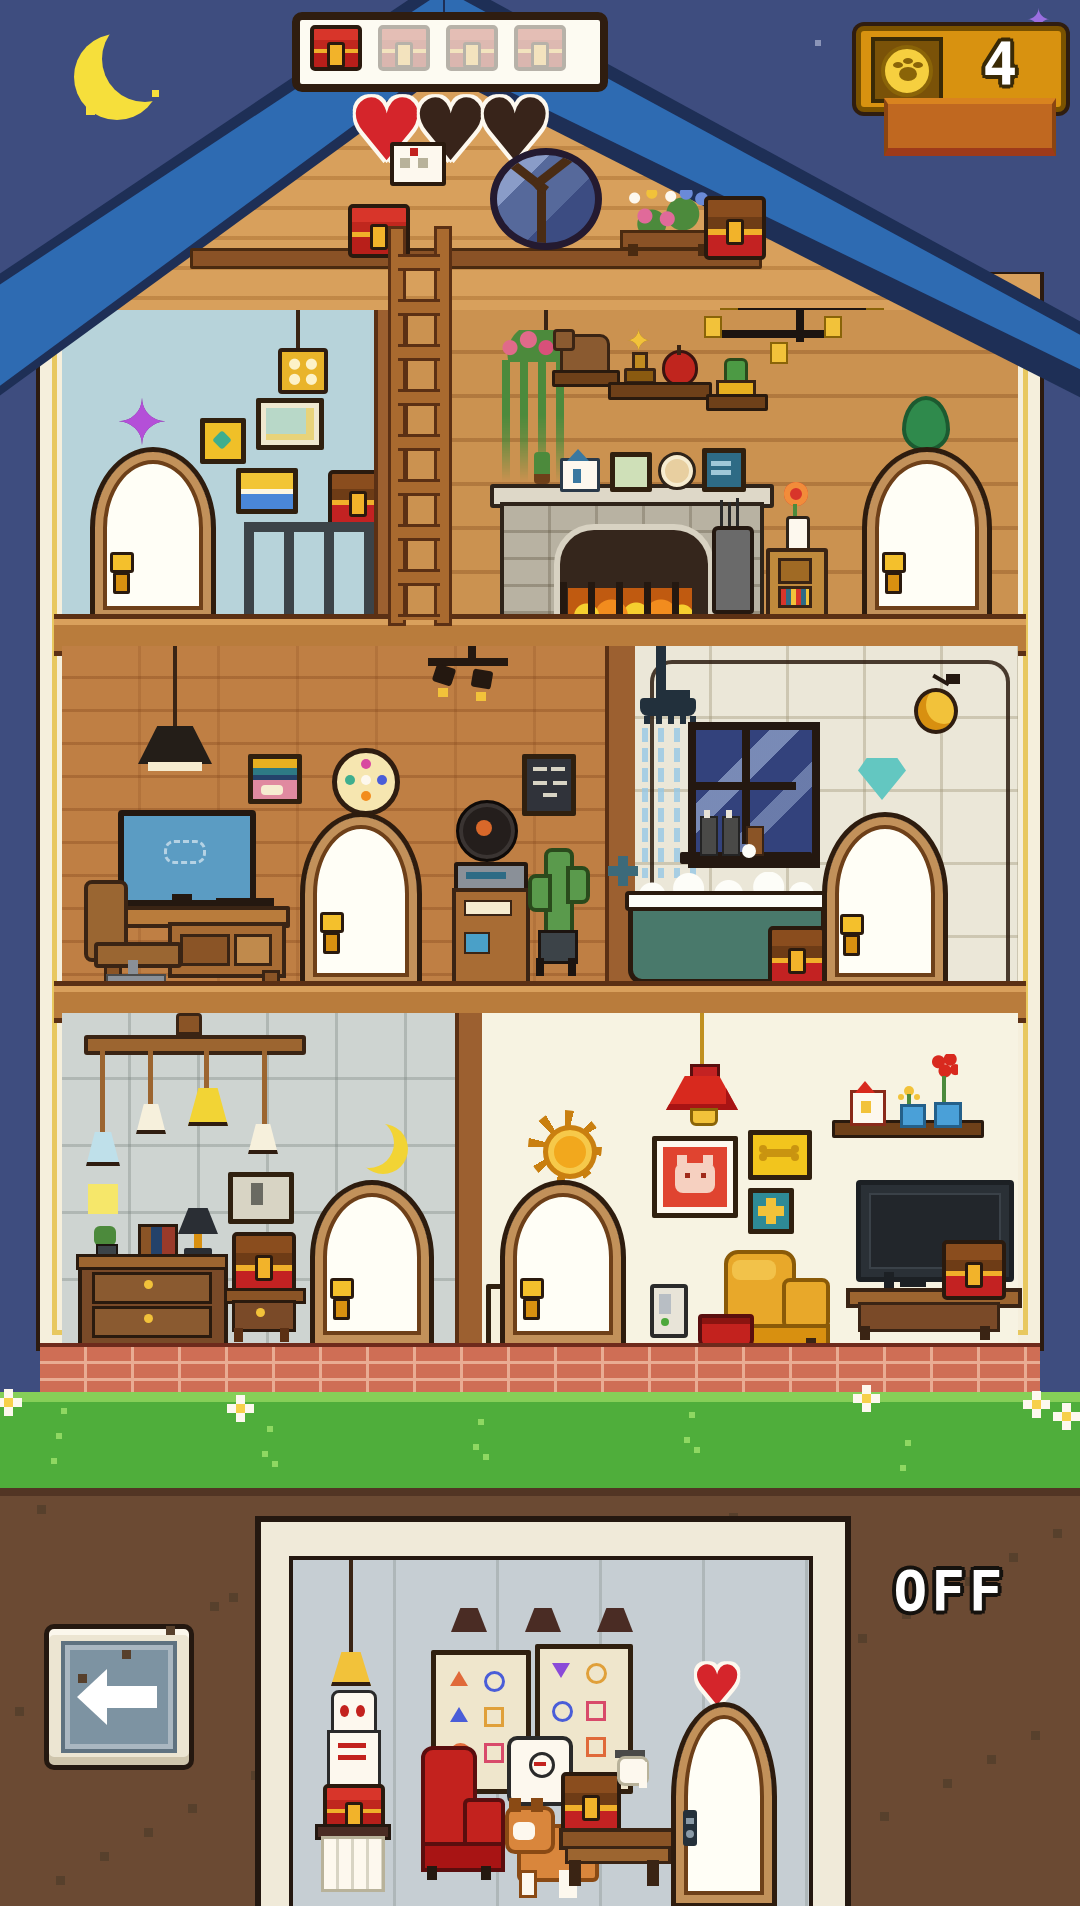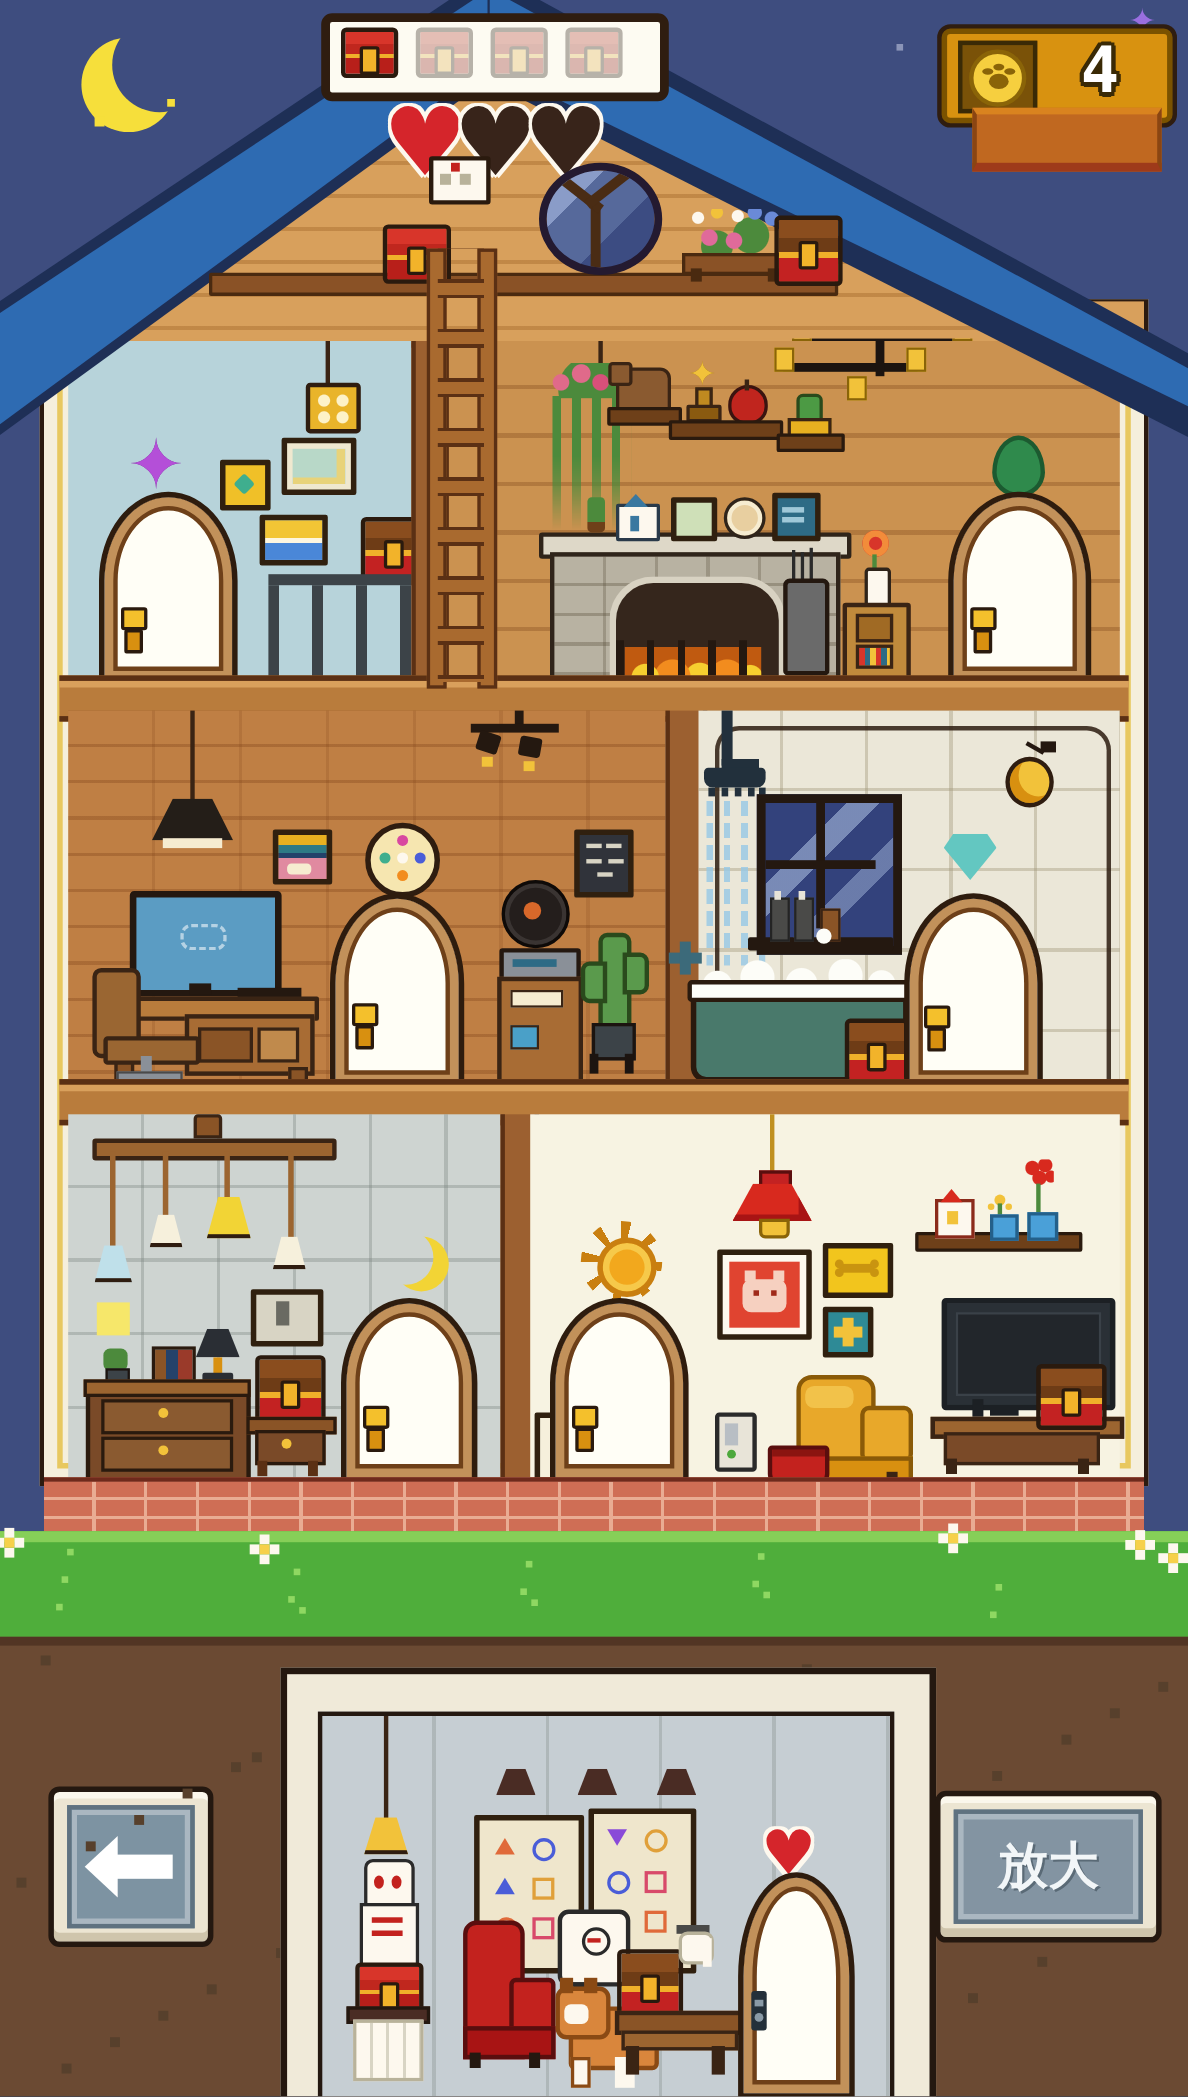--- a/index.html
+++ b/index.html
@@ -622,20 +622,17 @@
         <div class="a" style="left:10px;top:32px;width:12px;height:26px;background:#3a2414;box-shadow:78px 0 0 #3a2414;"></div>
       </div>
       <div class="door" style="left:378px;top:142px;width:96px;height:196px;"></div>
       <div class="a" style="left:390px;top:250px;width:14px;height:36px;background:#24303a;border-radius:3px;">
         <div class="a" style="left:3px;top:8px;width:8px;height:6px;background:#8a9aa6;"></div>
         <div class="a" style="left:3px;top:20px;width:8px;height:8px;background:#8a9aa6;border-radius:50%;"></div>
       </div>
     </div>
   </div>
 
-
-  <div class="a pixel-btn" style="left:850px;top:1628px;width:196px;height:128px;">
-    <div class="inner">
-      <span style="font-size:46px;font-weight:bold;color:#f2f6f8;text-shadow:2px 2px 0 #5a6a76;">放大</span>
-    </div>
-  </div>
+  <div class="a" style="left:845px;top:1556px;width:210px;height:70px;text-align:center;font-family:'DejaVu Sans Mono',monospace;font-weight:bold;font-size:56px;line-height:70px;letter-spacing:4px;color:#fff;
+              text-shadow:4px 0 0 #15120e,-4px 0 0 #15120e,0 4px 0 #15120e,0 -4px 0 #15120e,3px 3px 0 #15120e,-3px -3px 0 #15120e,3px -3px 0 #15120e,-3px 3px 0 #15120e;">OFF</div>
+
 
 </div>
 
 </body></html>

